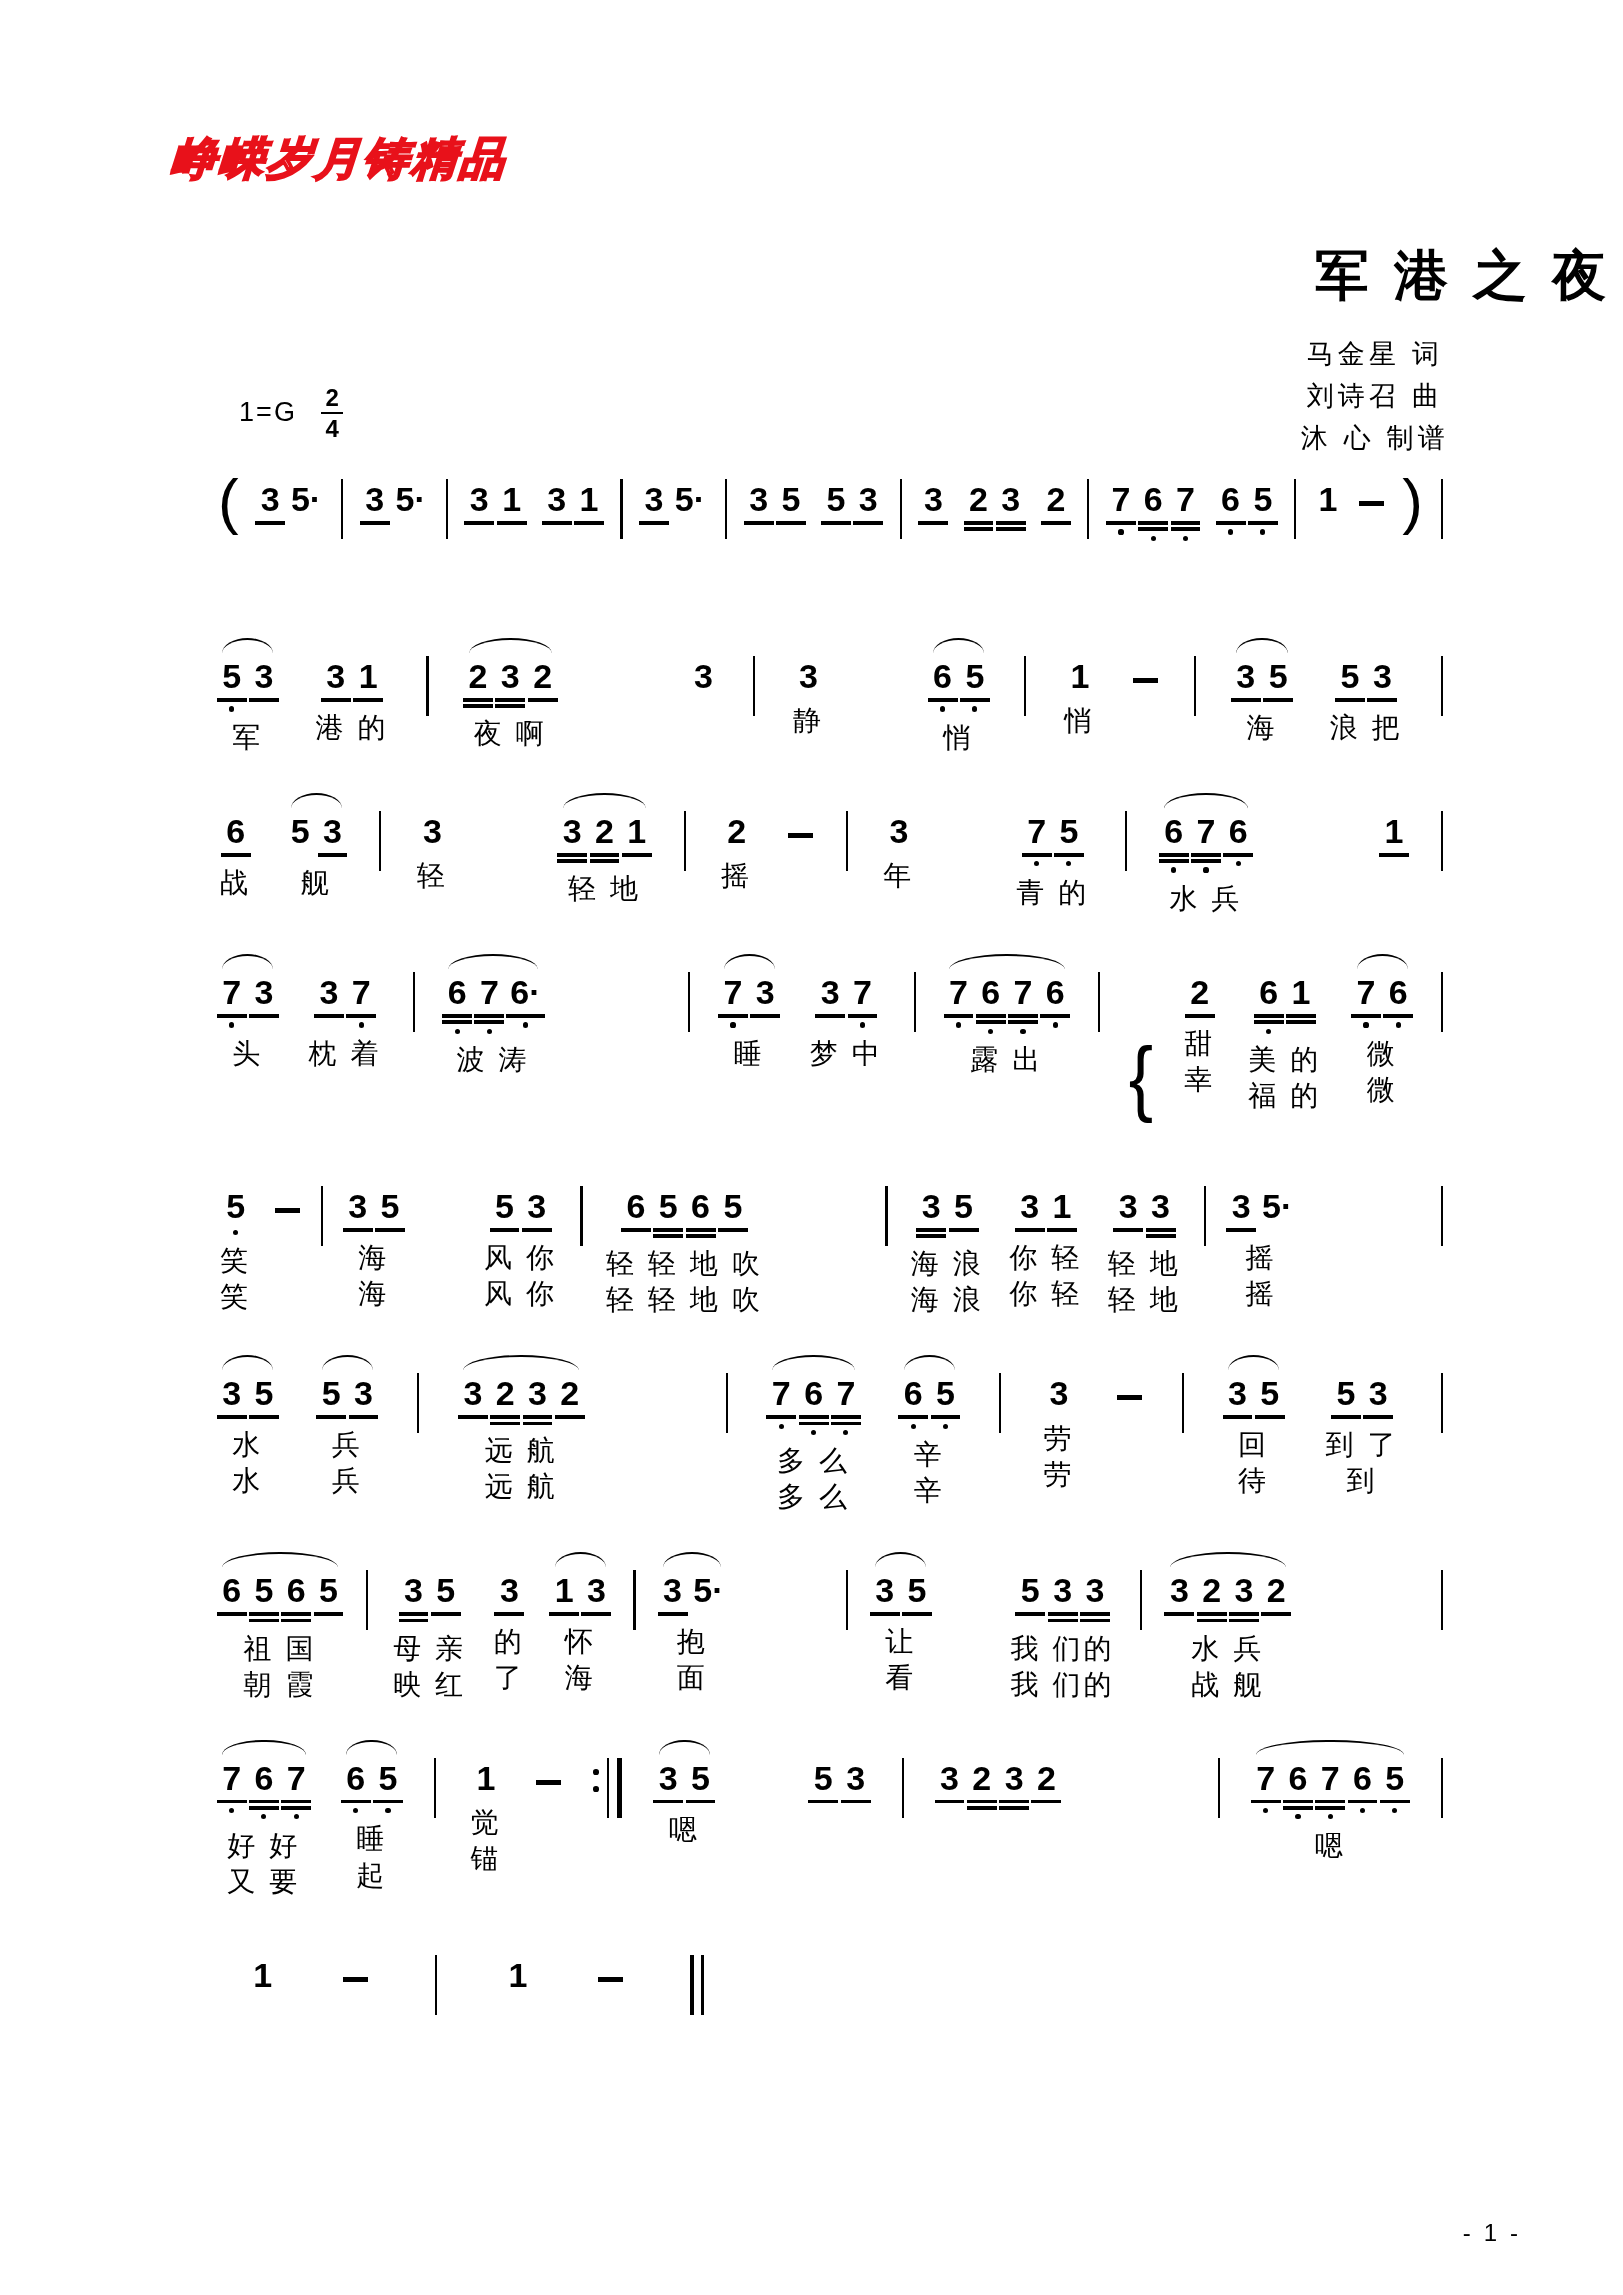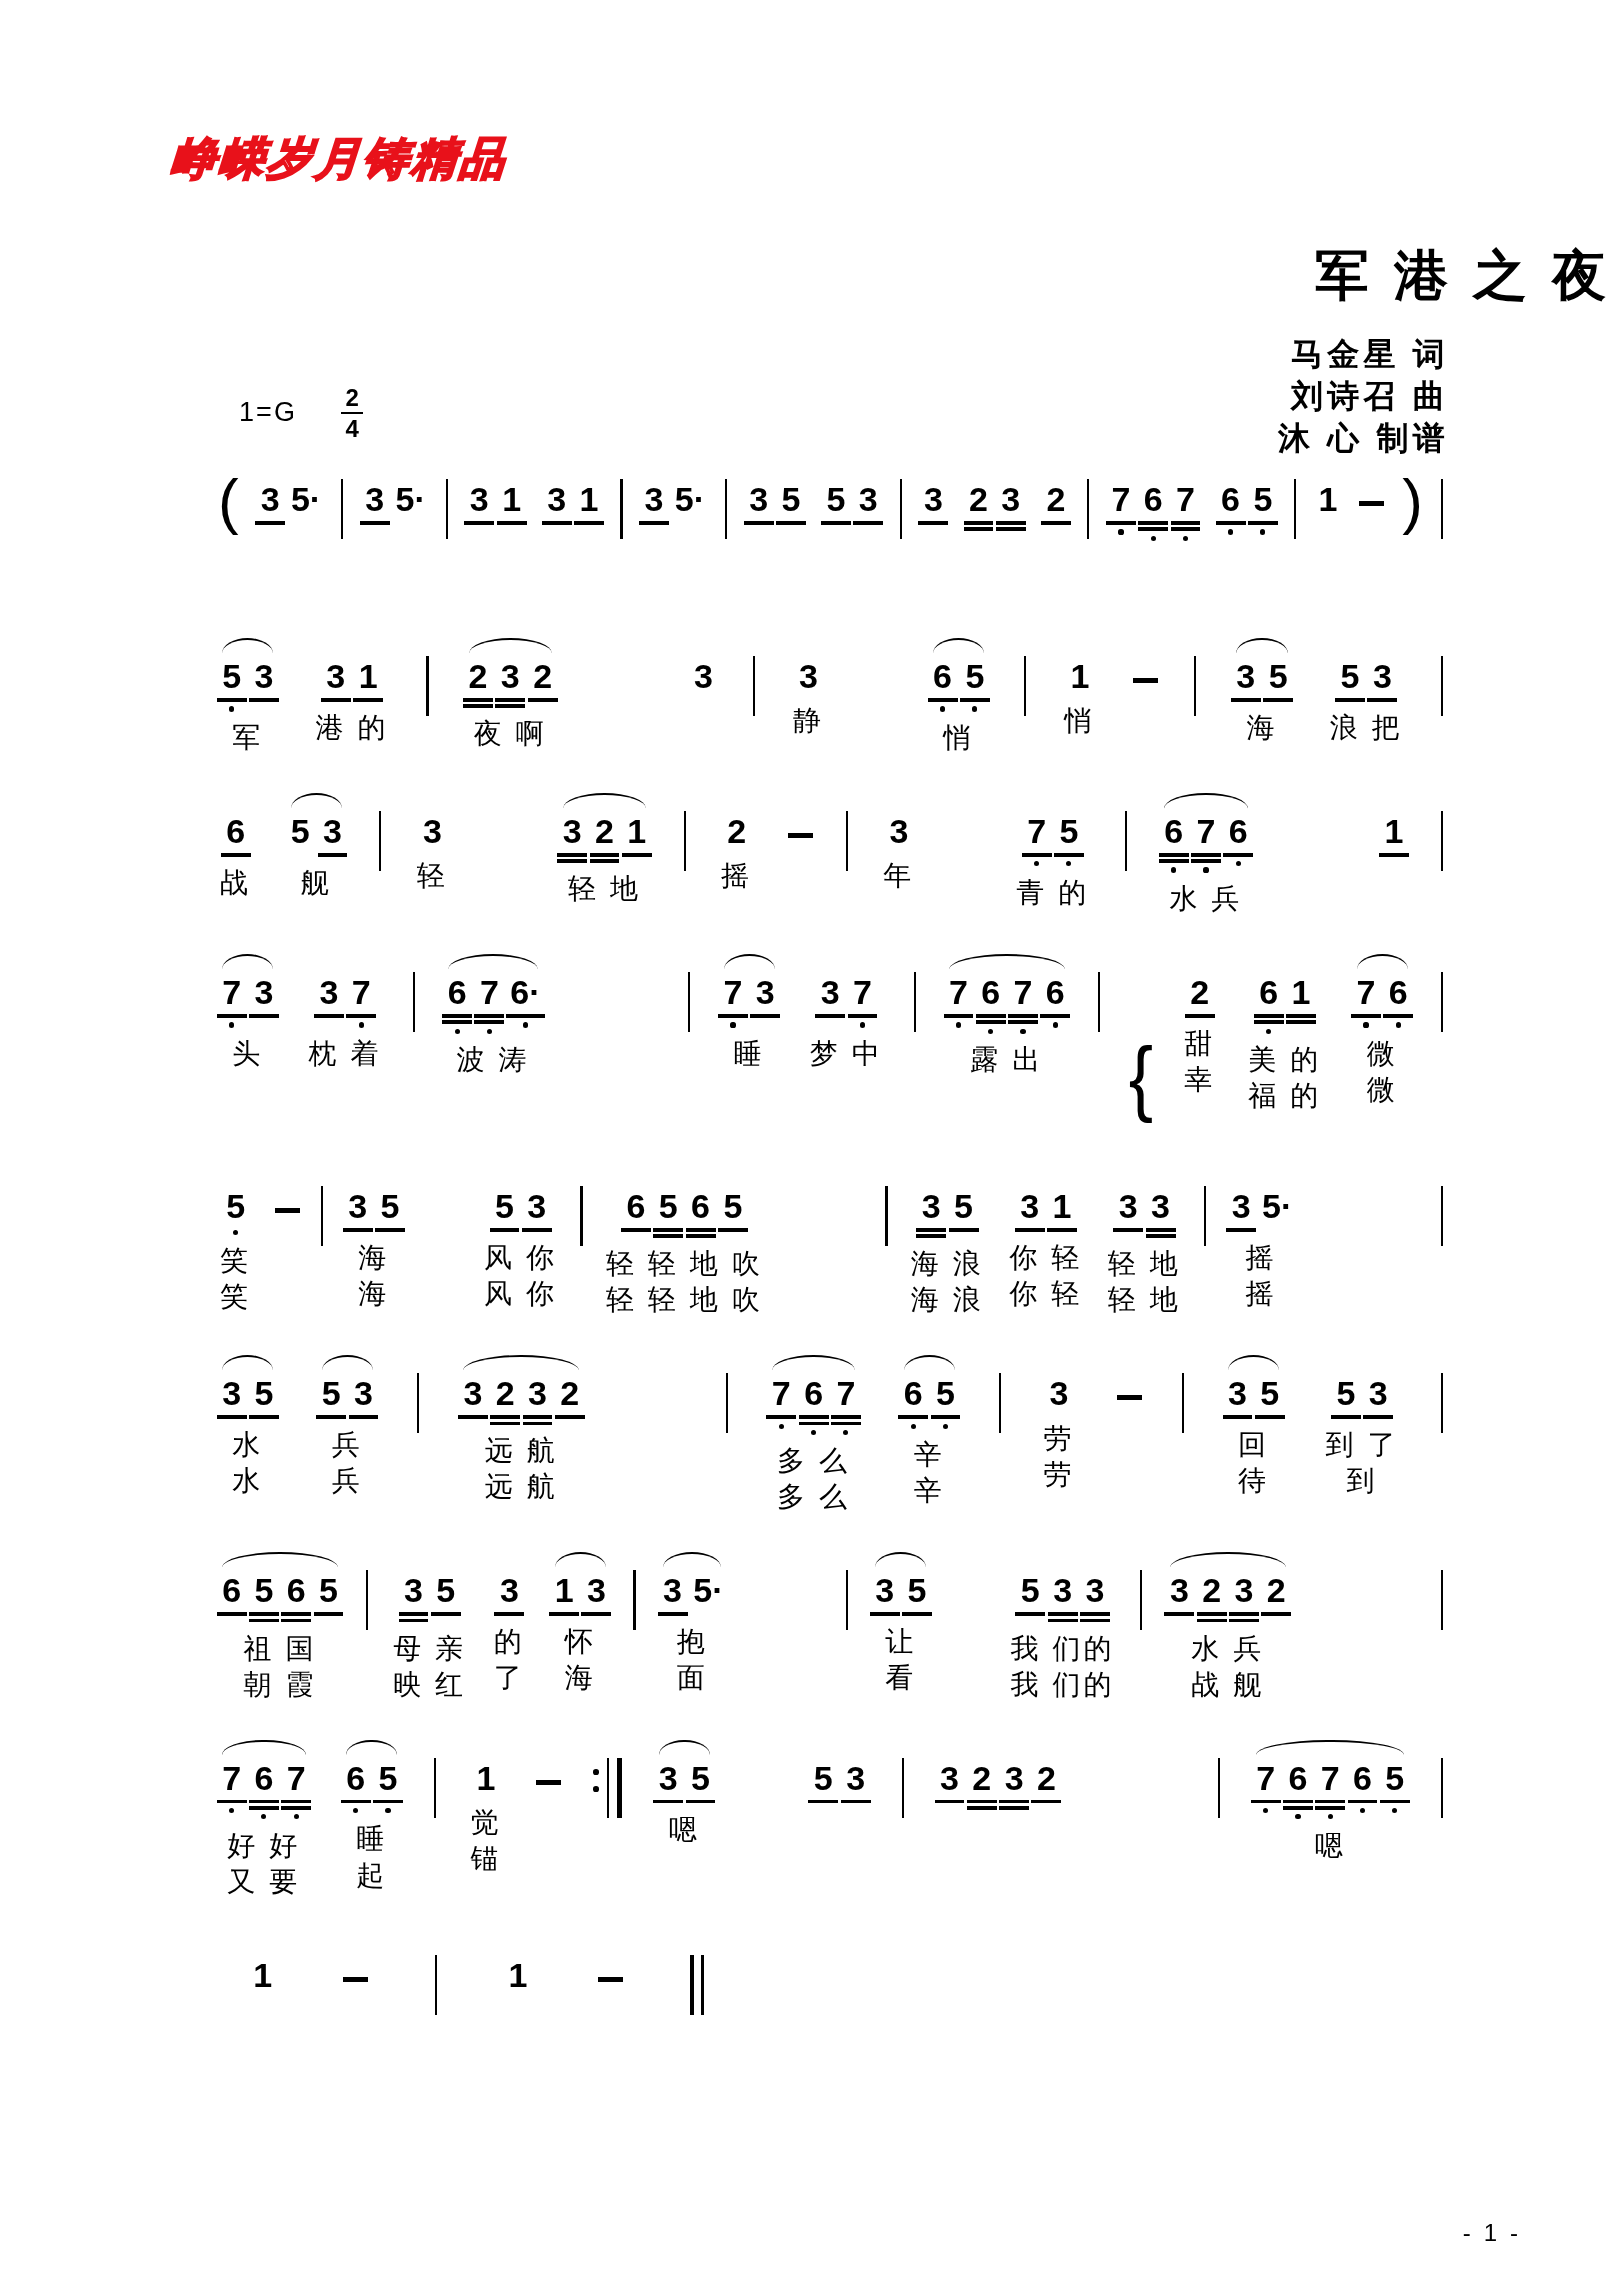--- a/index.html
+++ b/index.html
@@ -4,22 +4,22 @@
 <style>
   * { box-sizing: border-box; margin: 0; padding: 0; }
   html,body { background:#fff; }
   .page { position:relative; width:1623px; height:2295px; background:#fff; overflow:hidden;
           font-family:"Liberation Sans", sans-serif; color:#000; }
 
   .watermark { position:absolute; left:171px; top:129px; font-size:45px; font-weight:bold; font-style:italic;
                letter-spacing:3.1px; color:#fff; -webkit-text-stroke:2.1px #e8111a; transform:skewX(-4deg); }
   .title { position:absolute; top:240px; left:8px; width:100%; text-align:right;
            font-family:"Liberation Serif", serif; font-weight:bold; font-size:54px; letter-spacing:25px;padding-left:20px; }
-  .credits { position:absolute; right:174px; top:333px; text-align:right; font-size:32px; line-height:42px; letter-spacing:4.2px;font-weight:bold; }
-  .keyrow { position:absolute; left:239px; top:385px; display:flex; align-items:center; gap:44px; }
+  .credits { position:absolute; right:174px; top:333px; text-align:center; font-size:27px; line-height:42px; letter-spacing:4.2px; }
+  .keyrow { position:absolute; left:239px; top:385px; display:flex; align-items:center; gap:24px; }
   .keysig { font-size:27px; letter-spacing:2.1px; }
   .timesig { display:inline-flex; flex-direction:column; align-items:center; font-weight:bold; font-size:24px; line-height:25px; }
   .timesig .fracbar { width:22px; height:2.6px; background:#000; margin:1.6px 0; }
 
   .score { position:absolute; left:218px; top:457px; width:1225px; }
   .system { margin-bottom:34px; }
   .system-1 { margin-bottom:50px; }
   .system-4 { margin-bottom:46px; }
   .staffline { display:flex; align-items:flex-start; justify-content:space-between; padding-top:24px; }
   .system-9 .staffline { justify-content:flex-start; gap:67px; padding-left:31px; }

